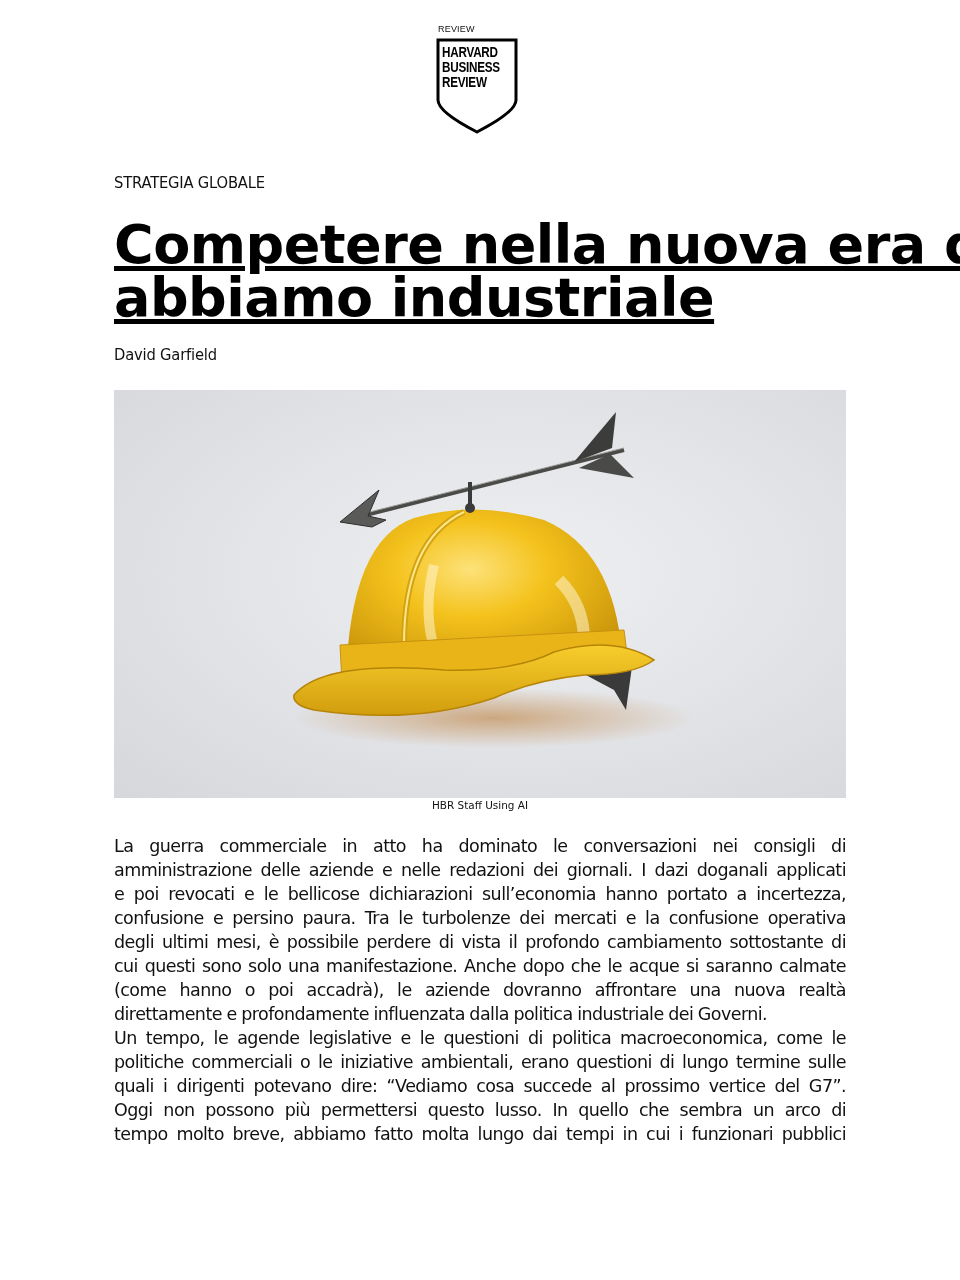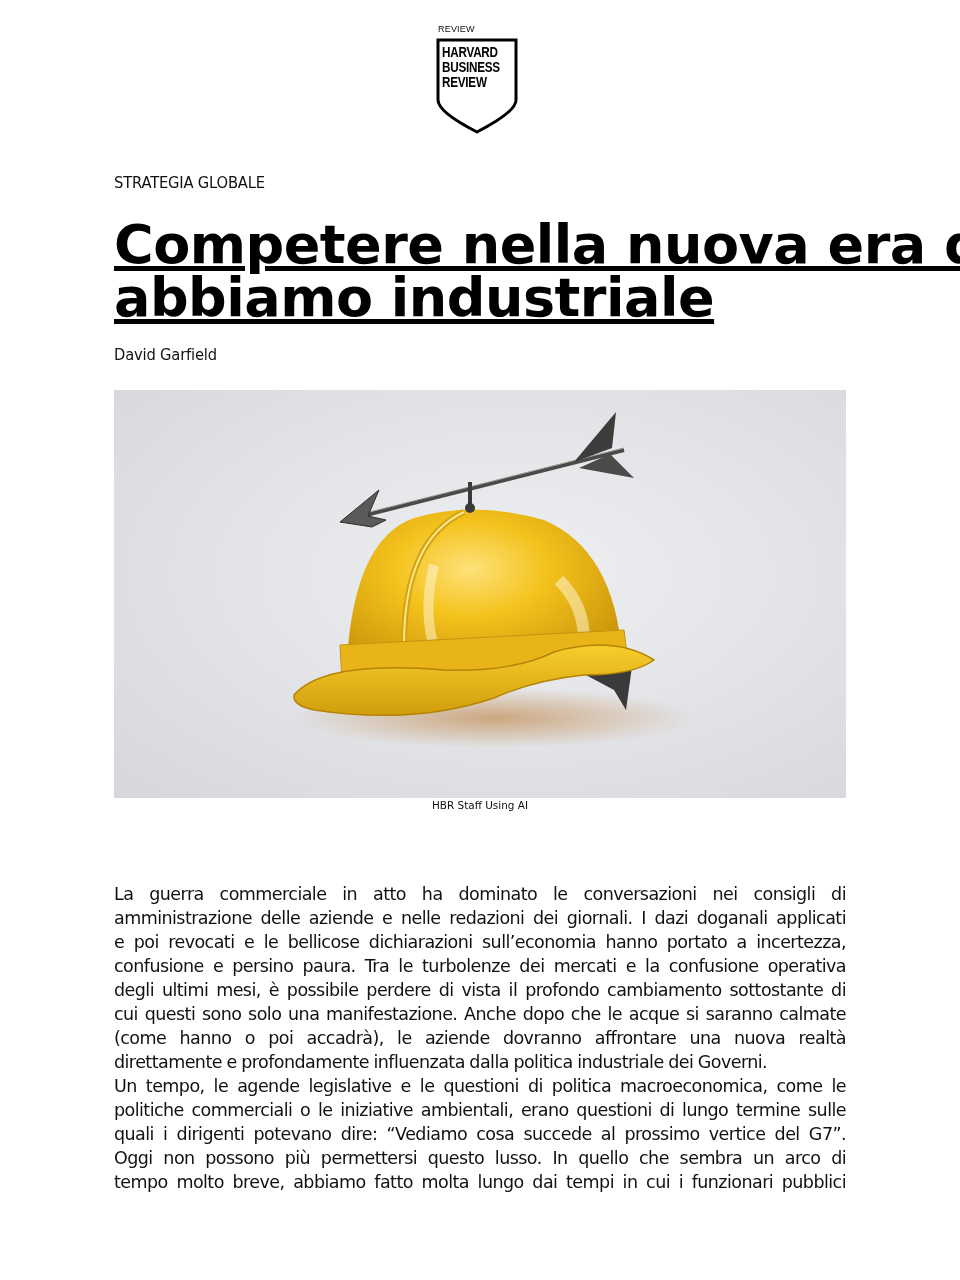--- a/index.html
+++ b/index.html
@@ -18,21 +18,21 @@
   .title .ln.last { text-align-last:left; }
 
   .author { position:absolute; left:114px; top:345px; font-size:16px; font-family:"DejaVu Sans", sans-serif; transform:scaleX(0.92); transform-origin:left top; letter-spacing:-0.2px; color:#111; }
 
   .figure { position:absolute; left:114px; top:390px; width:732px; height:408px; overflow:hidden;
     background: radial-gradient(ellipse at 55% 45%, #eeeff1 0%, #e4e5e8 45%, #d6d7db 100%); }
   .figure svg { position:absolute; left:0; top:0; }
 
   .caption { position:absolute; left:0; width:960px; top:799px; text-align:center; font-size:11px; color:#111; font-family:"DejaVu Sans", sans-serif; transform:scaleX(0.95); }
 
-  .body { position:absolute; left:114px; top:882px; width:732px; font-family:"DejaVu Sans", sans-serif; font-size:17.5px; line-height:24px; color:#111; }
+  .body { position:absolute; left:114px; top:834px; width:732px; font-family:"DejaVu Sans", sans-serif; font-size:17.5px; line-height:24px; color:#111; }
   .body .ln { display:block; white-space:nowrap; text-align:justify; text-align-last:justify; letter-spacing:-0.55px; word-spacing:-0.5px; }
   .body .ln.end { text-align-last:left; }
 </style>
 </head>
 <body>
 
 <div class="logo">
   <div class="italia">REVIEW</div>
   <svg width="84" height="96" viewBox="0 0 84 96">
     <path d="M2 2 H80 V62 Q80 74 41 94 Q2 74 2 62 Z" fill="#fff" stroke="#000" stroke-width="3"></path>

